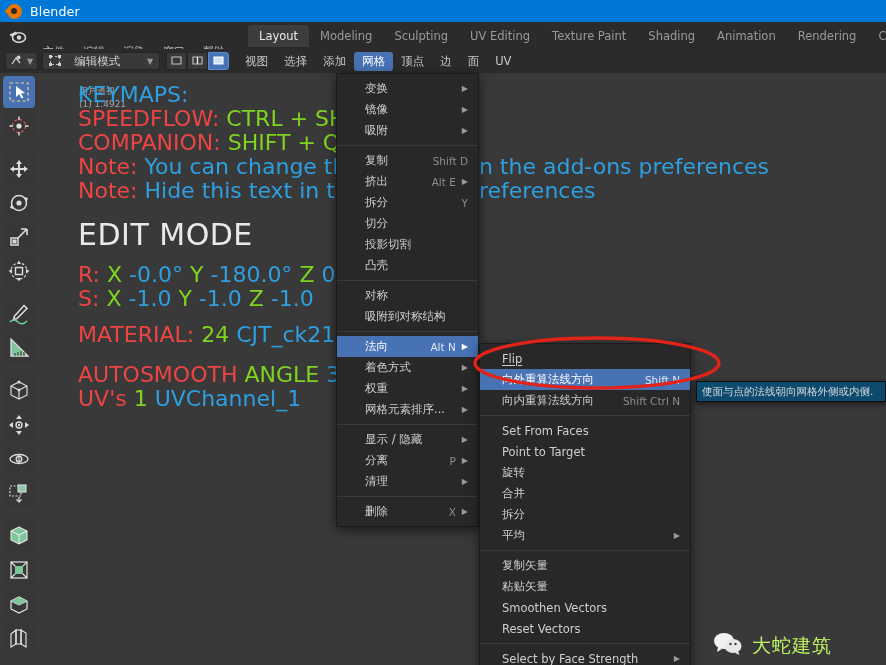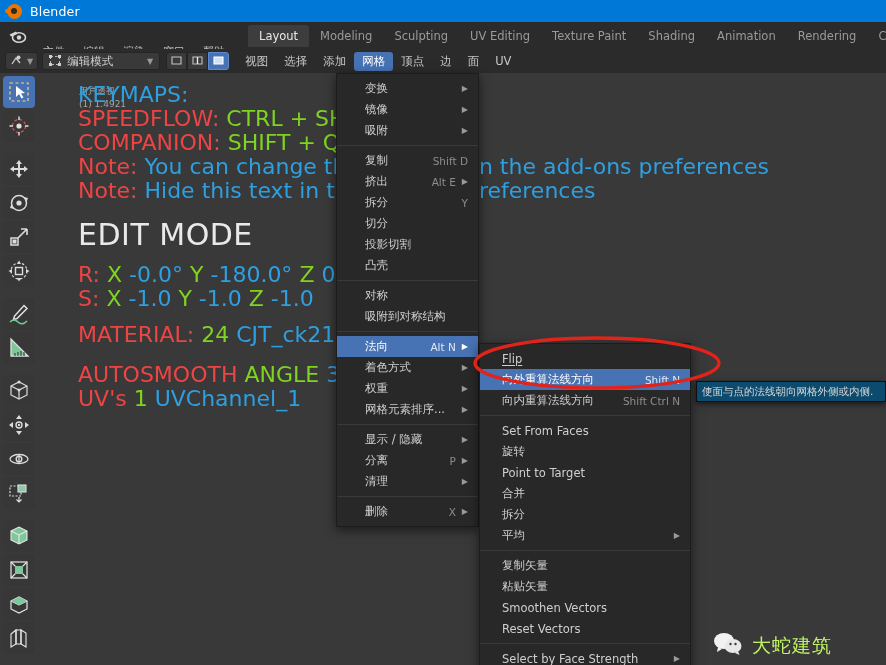--- a/index.html
+++ b/index.html
@@ -63,21 +63,21 @@
     background: #393939; border: 1px solid #252525; border-radius: 3px;
     height: 18px; display: flex; align-items: center; color: #c8c8c8;
     font-size: 11px; padding: 0 4px; margin-right: 4px;
   }
   .mode-select {
     background: #393939; border: 1px solid #252525; border-radius: 3px;
     height: 18px; display: flex; align-items: center; color: #d0d0d0;
     font-size: 11.5px; padding: 0 6px; width: 118px; justify-content: space-between;
     margin-right: 6px;
   }
-  .mode-select .mslabel { display: flex; align-items: center; gap: 5px; }
+  .mode-select .mslabel { display: flex; align-items: center; gap: 12px; }
   .selmode-group { display: flex; margin-right: 8px; }
   .selmode {
     width: 21px; height: 18px; background: #3a3a3a; border: 1px solid #252525;
     display: flex; align-items: center; justify-content: center;
   }
   .selmode:first-child { border-radius: 3px 0 0 3px; }
   .selmode:last-child { border-radius: 0 3px 3px 0; }
   .selmode.active { background: #4772b3; border-color: #5b8bd0; }
   .vh-menu { color: #c8c8c8; font-size: 11.5px; padding: 2px 8px; border-radius: 3px; }
   .vh-menu.active { background: #4772b3; color: #fff; }
@@ -510,24 +510,24 @@
       </div>
     <div class="mrow">
         <span>向内重算法线方向</span>
         <span class="sc">Shift Ctrl N</span>
       </div>
     <div class="msep"></div>
     <div class="mrow">
         <span>Set From Faces</span>
       </div>
     <div class="mrow">
+        <span>Point to Target</span>
+      </div>
+    <div class="mrow">
         <span>旋转</span>
-      </div>
-    <div class="mrow">
-        <span>Point to Target</span>
       </div>
     <div class="mrow">
         <span>合并</span>
       </div>
     <div class="mrow">
         <span>拆分</span>
       </div>
     <div class="mrow">
         <span>平均</span>
         <span class="arrow">▶</span>

